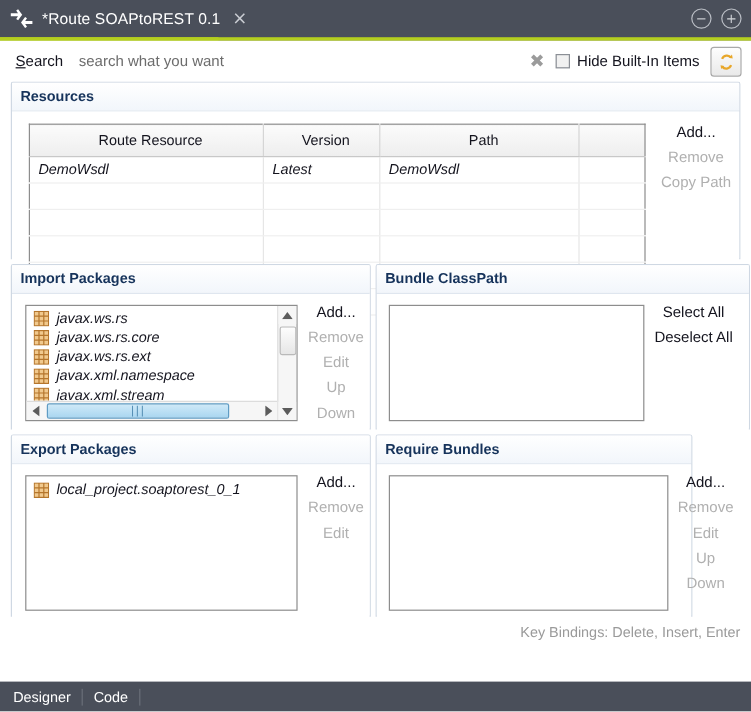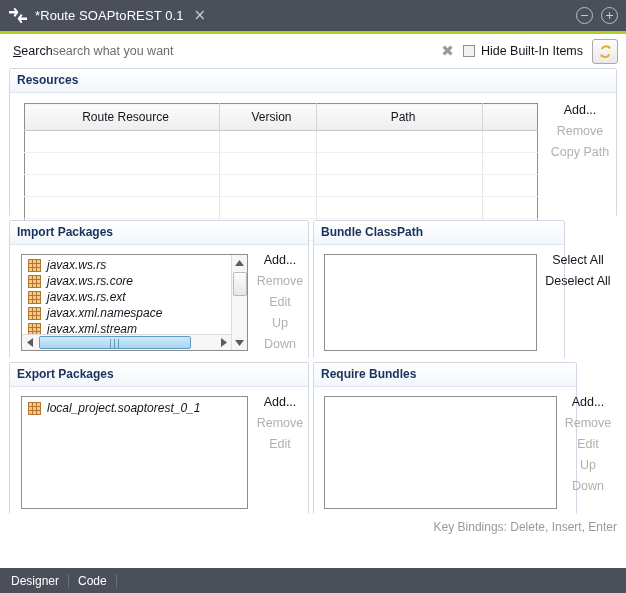--- a/index.html
+++ b/index.html
@@ -76,20 +76,21 @@
     height: 34px;
     display: flex; align-items: center;
     padding: 0 8px 0 13px;
     position: relative;
     flex: 0 0 auto;
     background: #ffffff;
   }
   .search-link {
     font-size: 12.5px; color: #14141e;
     cursor: pointer;
+    margin-right: 13px;
   }
   .search-link u { text-decoration: underline; }
   .search-input {
     border: none; outline: none;
     font-family: "Liberation Sans", sans-serif;
     font-size: 12.5px;
     color: #6c6c6c;
     background: transparent;
     width: 230px;
     padding: 0;
@@ -365,20 +366,26 @@
           <thead>
             <tr>
               <th>Route Resource</th>
               <th>Version</th>
               <th>Path</th>
               <th></th>
             </tr>
           </thead>
           <tbody>
             <tr>
+              <td>DemoWsdl</td>
+              <td>Latest</td>
+              <td>DemoWsdl</td>
+              <td></td>
+            </tr>
+            <tr>
                 <td></td>
                 <td></td>
                 <td></td>
                 <td></td>
               </tr>
             <tr>
                 <td></td>
                 <td></td>
                 <td></td>
                 <td></td>
@@ -484,21 +491,21 @@
         <div class="actions" style="left:244px; top:8px; width:52px; align-items:center;">
           <span class="act enabled">Add...</span>
           <span class="act">Remove</span>
           <span class="act">Edit</span>
           <span class="act">Up</span>
           <span class="act">Down</span>
         </div>
       </div>
     </div>
 
-    <div class="section" style="left:313px; top:152px; width:252px; height:138px;">
+    <div class="section" style="left:313px; top:152px; width:312px; height:138px;">
       <div class="section-title">Bundle ClassPath</div>
       <div class="section-body" style="height:114px;">
         <div class="listbox" style="position:absolute; left:10px; top:9px; width:213px; height:97px;"></div>
         <div class="actions" style="left:228px; top:8px; width:72px; align-items:center;">
           <span class="act enabled">Select All</span>
           <span class="act enabled">Deselect All</span>
         </div>
       </div>
     </div>
 

